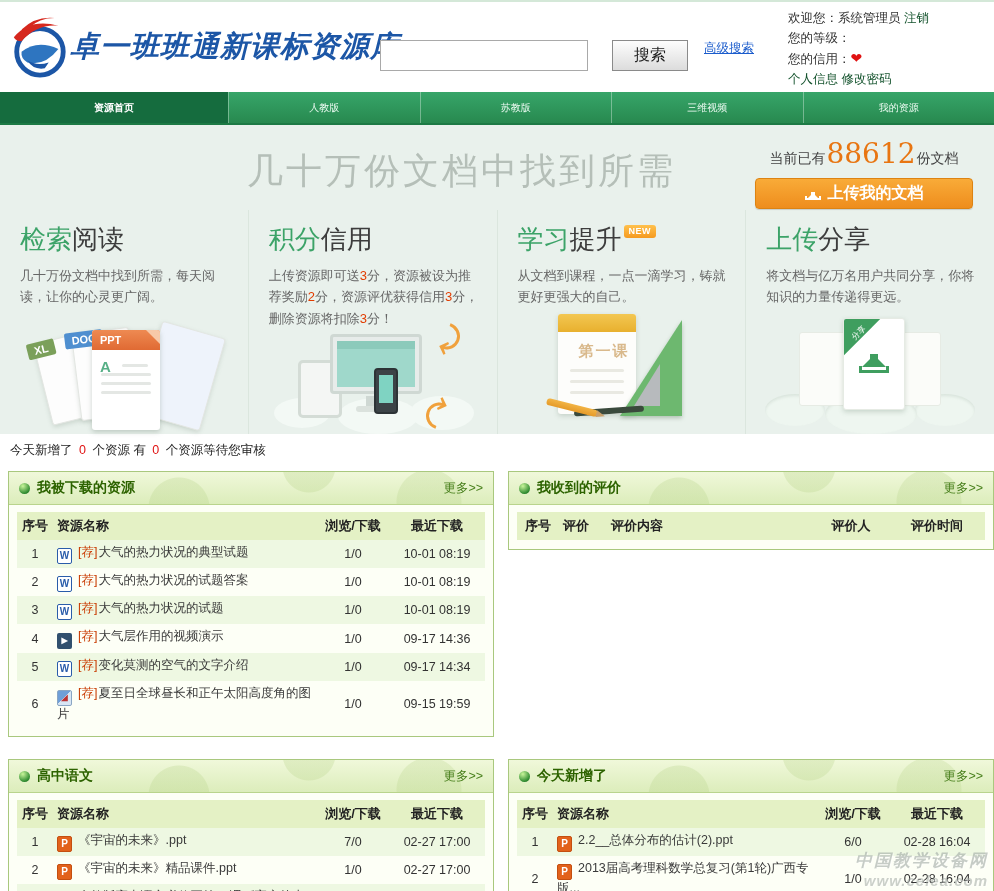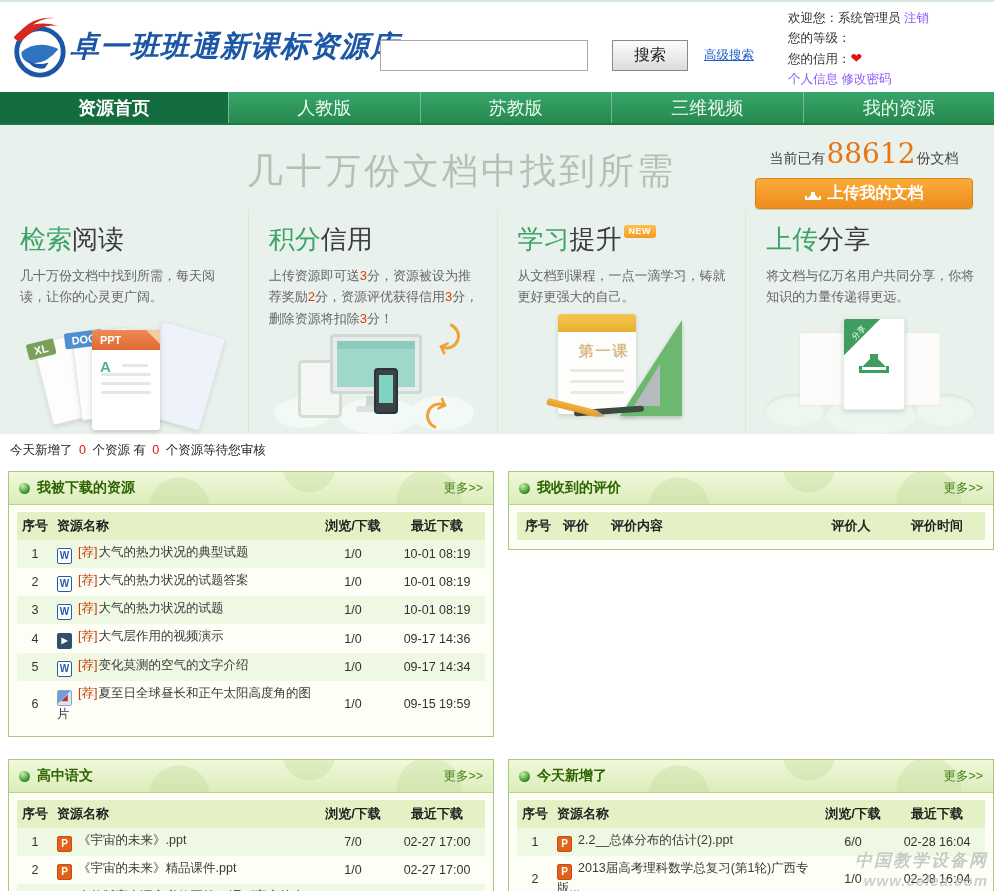--- a/index.html
+++ b/index.html
@@ -5,31 +5,31 @@
   * { margin:0; padding:0; box-sizing:border-box; }
   html,body { background:#fff; }
   body { font-family:"Liberation Sans","DejaVu Sans",sans-serif; }
   .page { width:994px; height:891px; position:relative; overflow:hidden; background:#fff; border-top:2px solid #d4e8d8; }
 
   
   .header { height:90px; display:flex; align-items:center; padding:0 6px 0 8px; background:#fff; }
   .logo { display:flex; align-items:center; width:372px; flex:0 0 auto; }
   .logo-mark { width:62px; height:62px; flex:0 0 auto; }
   .logo-text { font-family:"DejaVu Serif","Liberation Serif",serif; font-weight:bold; font-style:italic; font-size:29px; color:#1c56a6; letter-spacing:1px; white-space:nowrap; }
-  .search-area { display:flex; align-items:center; margin-top:16px; }
+  .search-area { display:flex; margin-top:16px; }
   .search-input { width:208px; height:31px; border:1px solid #a9a9a9; padding:0 6px; font-size:14px; outline:none; }
   .search-btn { margin-left:24px; width:76px; height:31px; border:1px solid #8a8a8a; background:linear-gradient(#fdfdfd,#dcdcdc); font-size:16px; color:#222; cursor:pointer; font-family:inherit; }
   .adv-link { margin-left:16px; font-size:12.5px; color:#1b5ccc; text-decoration:underline; cursor:pointer; }
   .user-box { margin-left:auto; width:200px; font-size:12.5px; color:#333; line-height:20px; padding-top:2px; }
-  .user-box .lnk { color:#8b5cf6; cursor:pointer;margin-top:46px; }
+  .user-box .lnk { color:#14532d; cursor:pointer;margin-top:46px; }
   .heart { color:#e01212; font-size:14px; }
 
   
   .nav { height:33px; display:flex; background:linear-gradient(#37a569,#27894f); border-bottom:2px solid #1d7a45; }
-  .nav-item { flex:1 1 0; display:flex; align-items:center; justify-content:center; color:#eafaf0; font-size:18px; border-left:1px solid rgba(255,255,255,.35); cursor:pointer; }
+  .nav-item { flex:1 1 0; display:flex; align-items:center; justify-content:center; color:#eafaf0; font-size:10px; border-left:1px solid rgba(255,255,255,.35); cursor:pointer; }
   .nav-item:first-child { border-left:none; flex:0 0 228px; }
   .nav-item.active { background:#156c3e; color:#fff; font-weight:bold; }
 
   
   .mint { background:#e9f1ec; }
   .banner { height:85px; position:relative; }
   .slogan { position:absolute; left:247px; top:22px; font-size:36px; color:#b5bfb8; letter-spacing:3px; white-space:nowrap; }
   .banner-right { position:absolute; right:14px; top:12px; width:232px; text-align:center; }
   .doc-count { font-size:14px; color:#444; }
   .doc-count .num { font-family:"DejaVu Serif","Liberation Serif",serif; font-size:28px; color:#e87511; margin:0 1px; }

